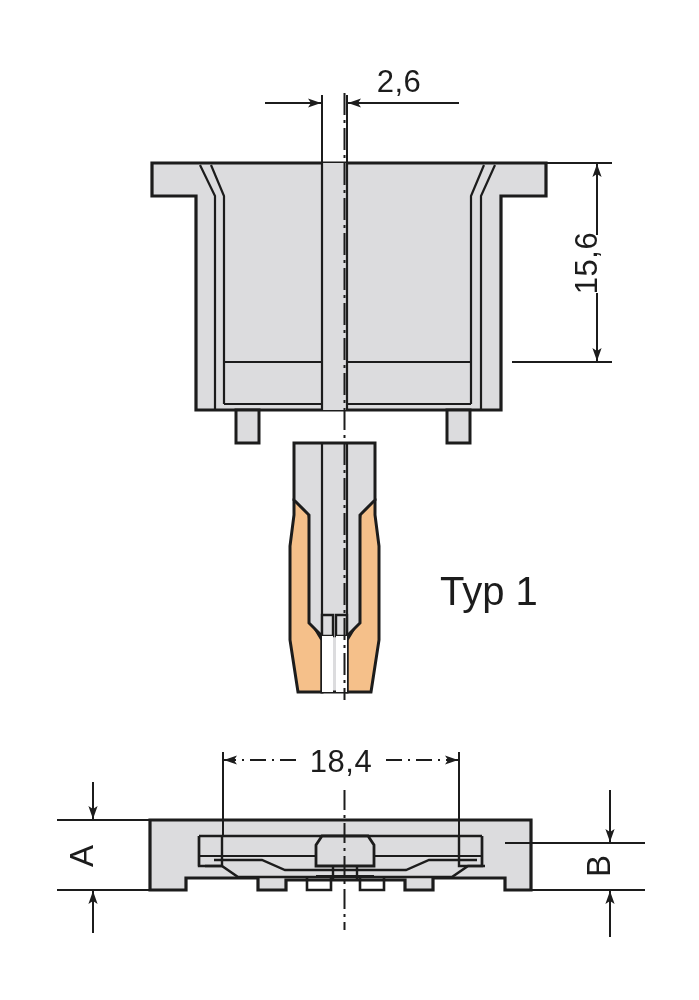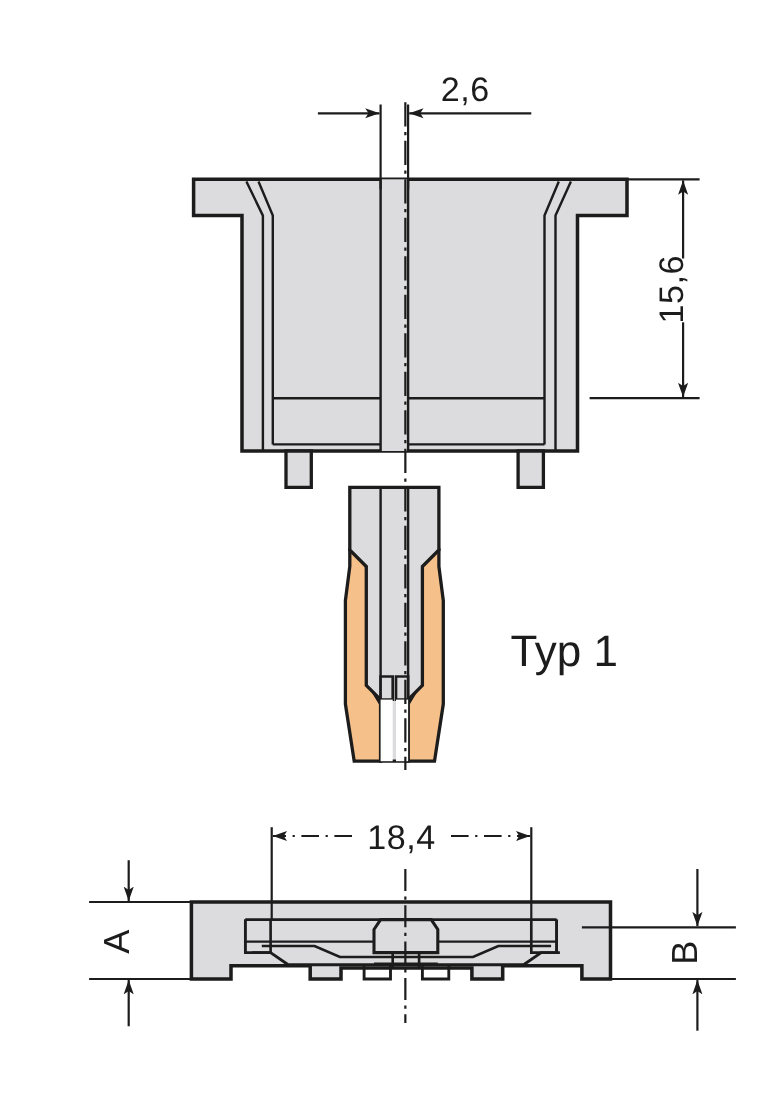--- a/index.html
+++ b/index.html
@@ -12,21 +12,20 @@
     height: 1000px;
     font-family: "Liberation Sans", sans-serif;
     position: relative;
     overflow: hidden;
   }
   #drawing-root {
     position: absolute;
     left: 0; top: 0;
     width: 556px;
     height: 1000px;
-    margin-left: 24px;
   }
   svg.tech-drawing {
     display: block;
     width: 699px;
     height: 1000px;
   }
   .dim-text {
     font-family: "Liberation Sans", sans-serif;
     font-size: 31px;
     fill: #1c1c1c;

